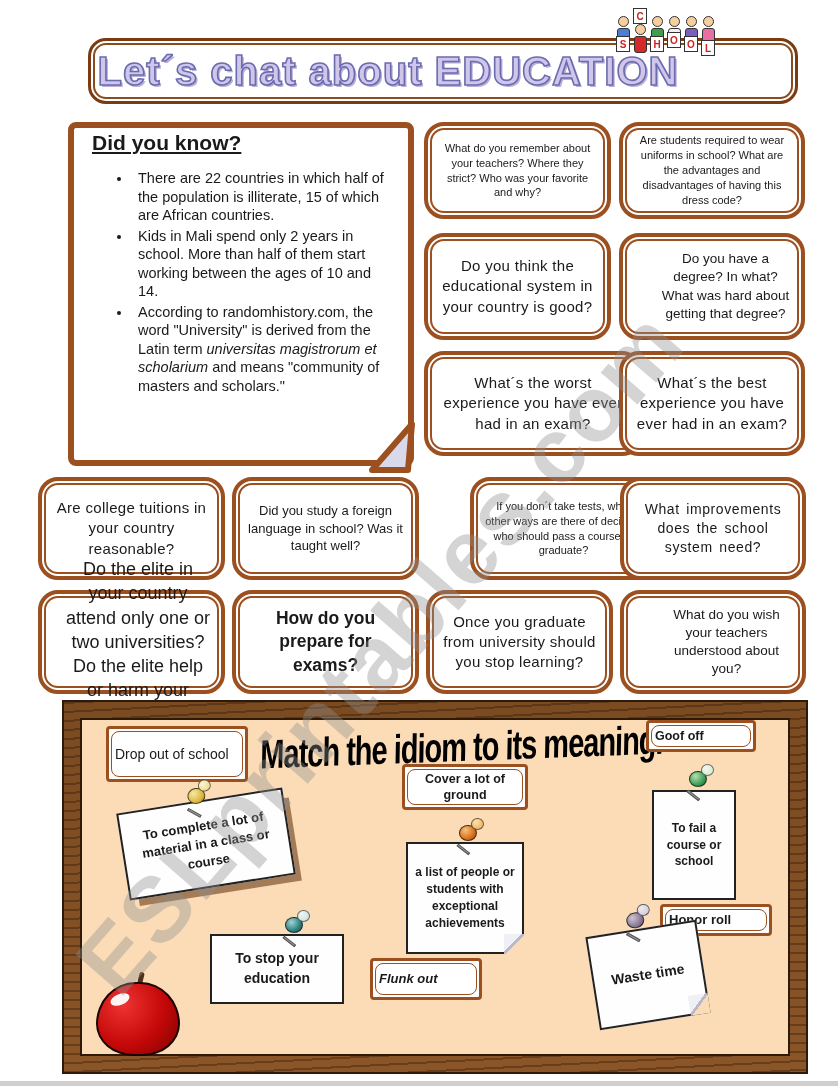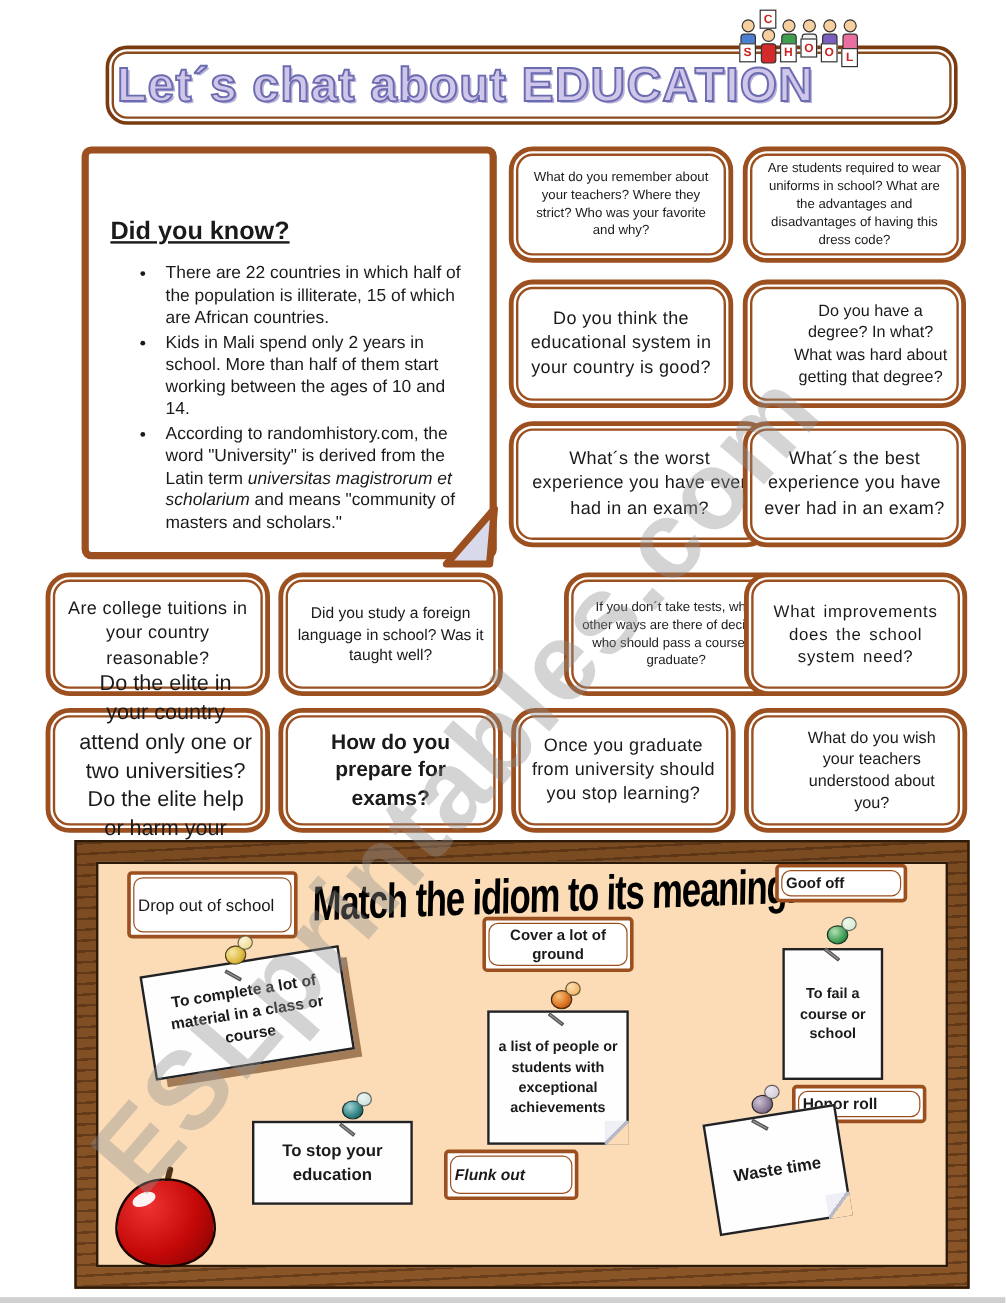--- a/index.html
+++ b/index.html
@@ -34,21 +34,21 @@
   .kid1 .kbody{background:#4a7fd4;} .kid2 .kbody{background:#d42a2a;} .kid3 .kbody{background:#3f9e4d;}
   .kid4 .kbody{background:#f2f2f2;} .kid5 .kbody{background:#7a5fc0;} .kid6 .kbody{background:#e86fa0;}
   .kid2 .kcard { top:2px; } .kid2 .khead { margin-top:18px; }
   .kid4 .kcard { top:26px; } .kid6 .kcard { top:34px; }
 
   
   .dyk {
     position:absolute; left:68px; top:122px; width:346px; height:344px;
     border:6px solid #9c4f1f; border-radius:8px; background:#fff; z-index:1;
   }
-  .dyk-inner { padding:28px 16px 0 18px;margin-top:25px; }
+  .dyk-inner { padding:3px 16px 0 18px; }
   .dyk-heading { font-size:21px; font-weight:bold; text-decoration:underline; margin-bottom:14px; }
   .dyk ul { margin-left:40px; }
   .dyk li { font-size:14.5px; line-height:1.28; margin-bottom:2px; padding-left:6px; }
   .dyk-curl { position:absolute; right:-12px; bottom:-16px; }
 
   
   .qc {
     position:absolute; background:#fff; border:4px solid #9c4f1f; border-radius:20px;
     display:flex; align-items:center; justify-content:center; text-align:center; z-index:1;
   }

